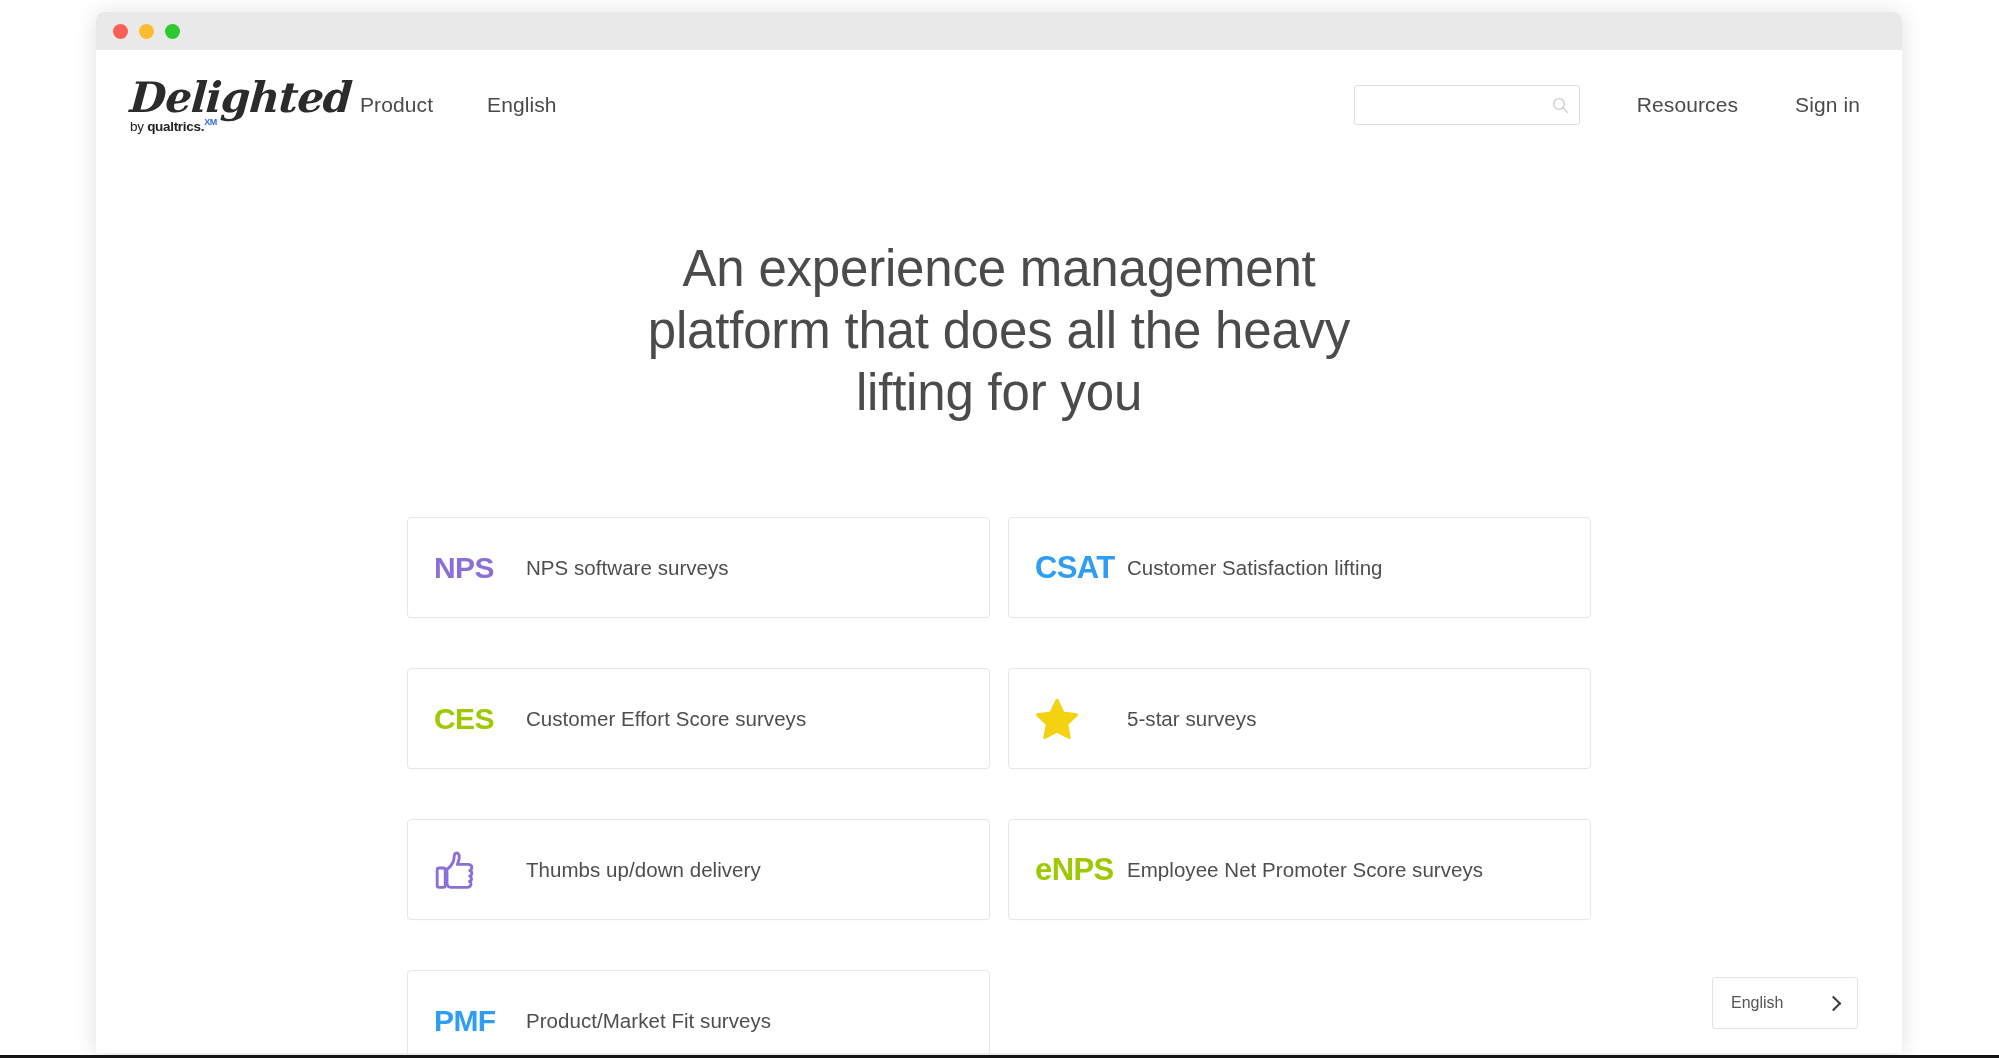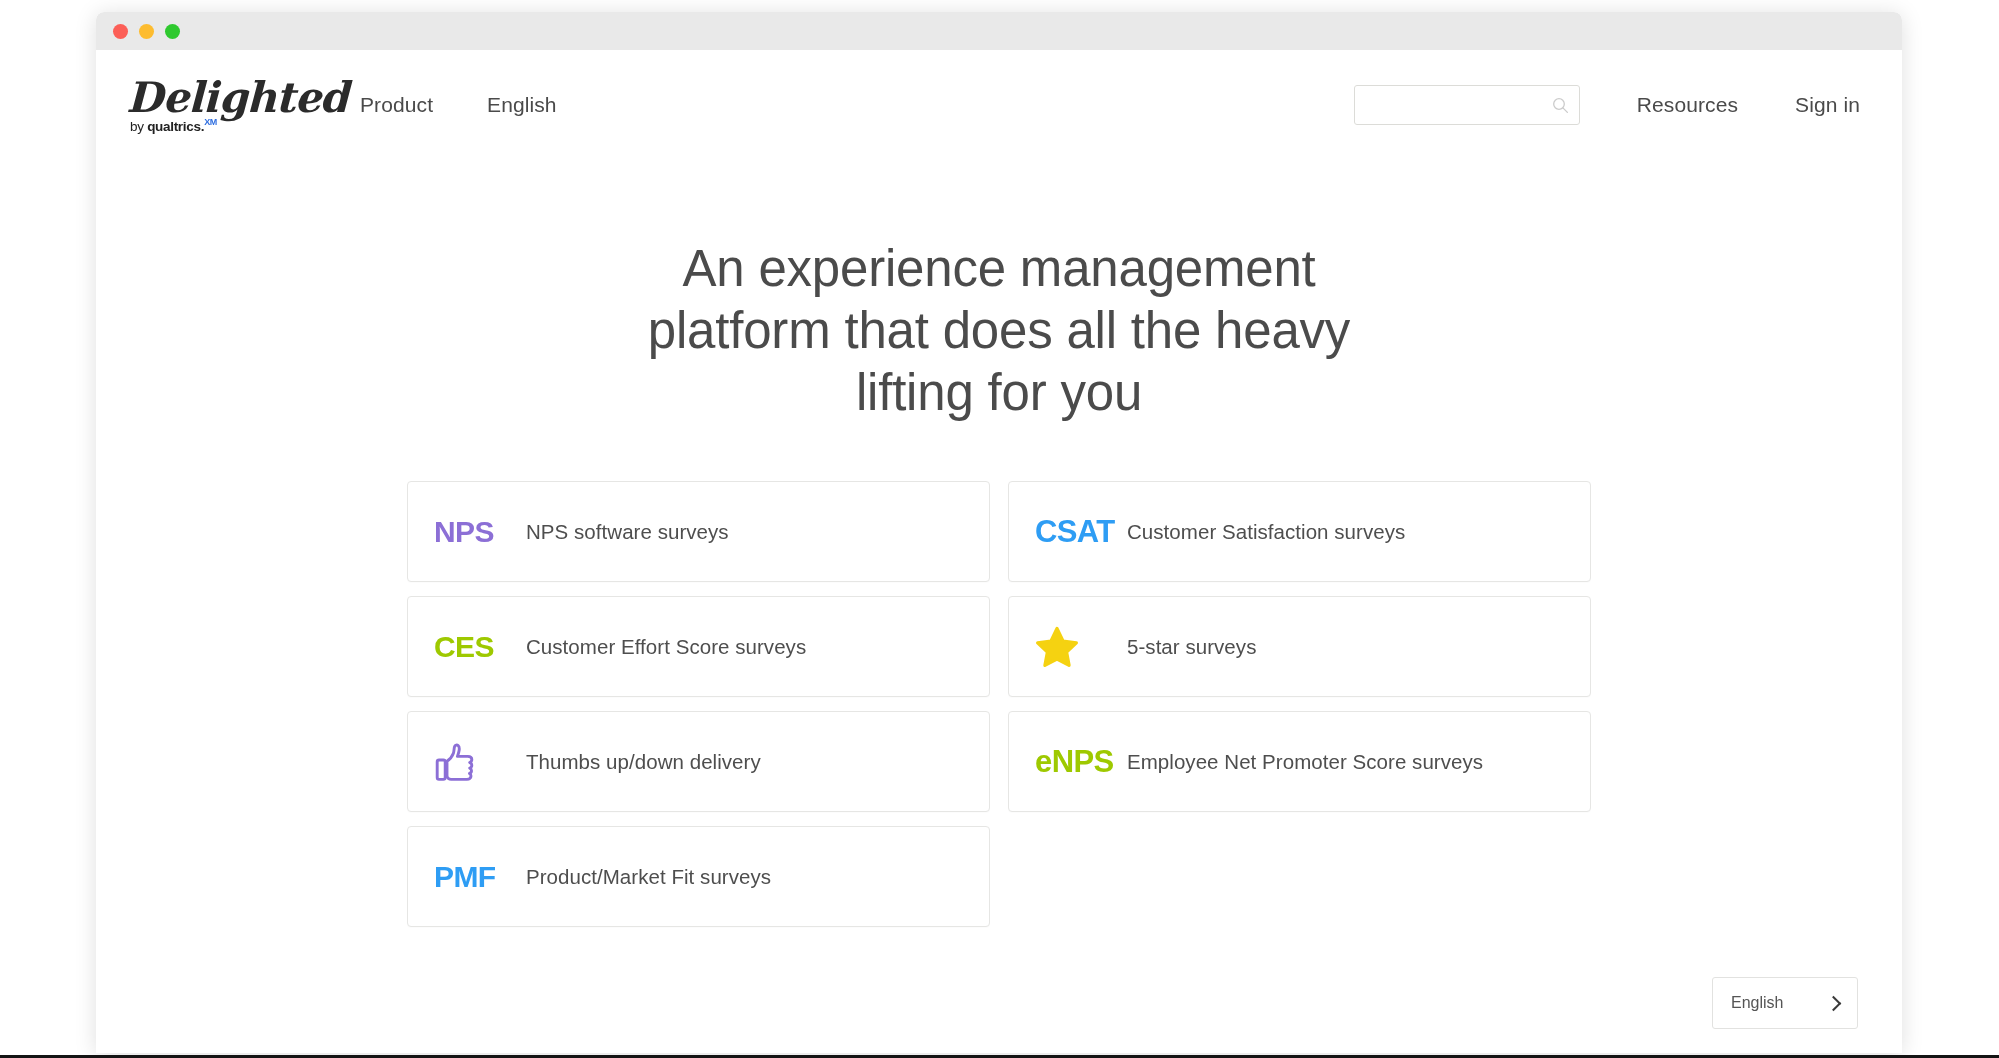--- a/index.html
+++ b/index.html
@@ -163,20 +163,21 @@
     height: 101px;
     border: 1px solid #e6e6e4;
     border-radius: 4px;
     background: #fff;
     display: flex;
     align-items: center;
     padding-left: 26px;
     box-sizing: border-box;
     cursor: pointer;
     box-shadow: 0 1px 1px rgba(0,0,0,0.015);
+    margin-top: 36px;
   }
   .card-badge {
     width: 92px;
     flex: 0 0 92px;
     display: flex;
     align-items: center;
     justify-content: flex-start;
     font-size: 30px;
     font-weight: 700;
     letter-spacing: -0.6px;
@@ -273,21 +274,21 @@
       <h1>An experience management platform that does all the heavy lifting for you</h1>
     </section>
 
     <section class="card-grid">
         <div class="survey-card">
           <div class="card-badge" style="color: rgb(140, 111, 214);">NPS</div>
           <div class="card-label">NPS software surveys</div>
         </div>
         <div class="survey-card">
           <div class="card-badge small-lead" style="color: rgb(46, 157, 244);">CSAT</div>
-          <div class="card-label">Customer Satisfaction surveys</div>
+          <div class="card-label">Customer Satisfaction lifting</div>
         </div>
         <div class="survey-card">
           <div class="card-badge" style="color: rgb(158, 201, 0);">CES</div>
           <div class="card-label">Customer Effort Score surveys</div>
         </div>
         <div class="survey-card">
           <div class="card-badge">
             <svg width="44" height="44" viewBox="0 0 44 44">
               <path d="M22 3.4 L28.0 16.0 L41.4 17.8 L31.6 27.0 L34.1 40.4 L22 34.0 L9.9 40.4 L12.4 27.0 L2.6 17.8 L16.0 16.0 Z" fill="#f5d211" stroke="#f5d211" stroke-width="3.2" stroke-linejoin="round"></path>
             </svg>

